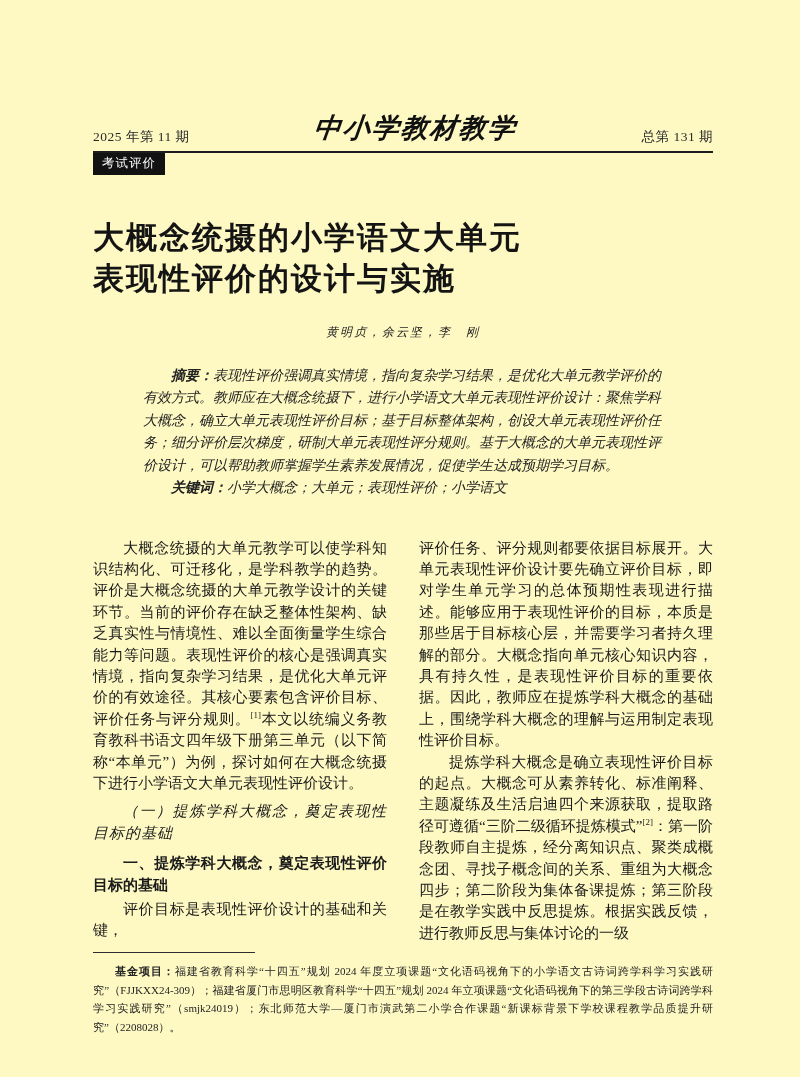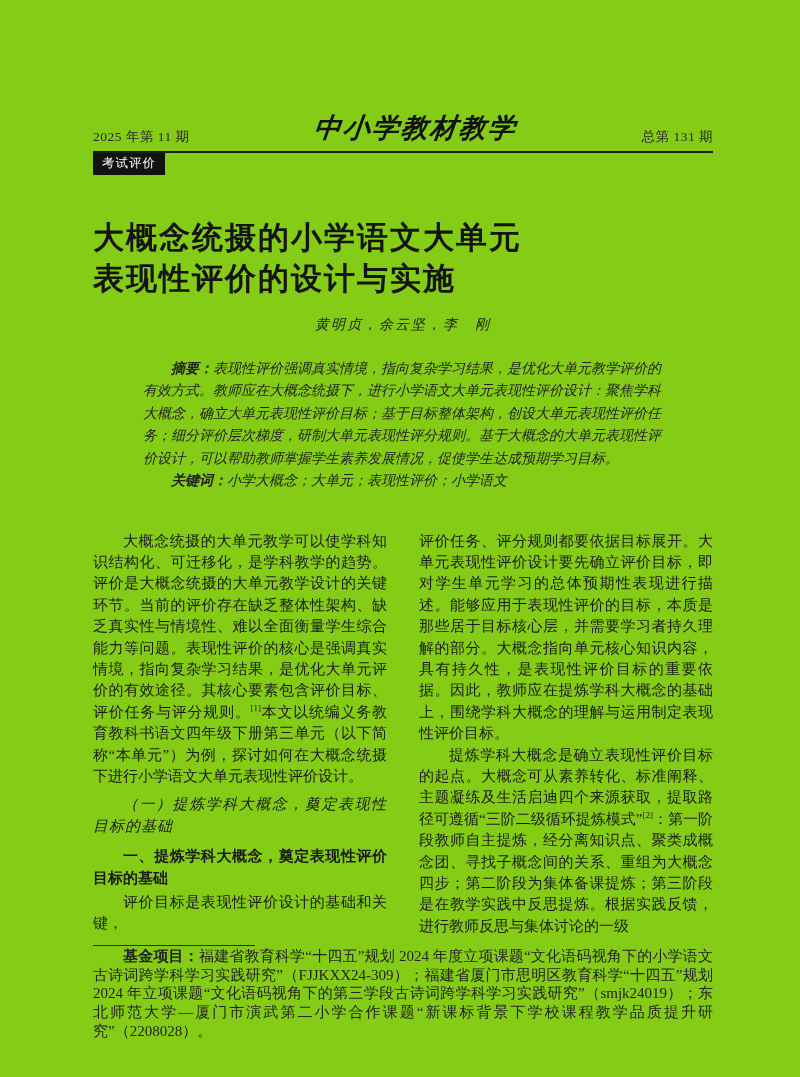--- a/index.html
+++ b/index.html
@@ -2,21 +2,21 @@
 <html><head>
 <meta charset="utf-8">
 <style>
   * { box-sizing: border-box; }
   html, body { margin: 0; padding: 0; background: #ffffff; }
   .page {
     position: relative;
     width: 800px;
     height: 1077px;
     margin: 0 auto;
-    background: #84cc16;
+    background: #fef9c3;
     color: #1b1b1b;
     font-family: "Liberation Serif", "DejaVu Serif", serif;
     overflow: hidden;
   }
   .content { padding: 0 87px 0 93px; }
 
   
   .header {
     padding-top: 110px;
     display: flex;
@@ -51,24 +51,24 @@
     text-align: left;
     font-family: "Liberation Sans", "DejaVu Sans", sans-serif;
     font-weight: 700;
     font-size: 31px;
     line-height: 41px;
     letter-spacing: 2px;
     color: #141414;
   }
   .title span { display: block; }
   .authors {
-    margin-top: 17px;
+    margin-top: 25px;
     text-align: center;
     font-style: italic;
-    font-size: 14px;
+    font-size: 12px;
     letter-spacing: 2px;
     color: #1d1d1d;
   }
 
   
   .abstract-block {
     margin: 24px 52px 0 50px;
     font-style: italic;
     font-size: 14px;
     line-height: 22.5px;
@@ -95,22 +95,22 @@
     font-family: "Liberation Sans", "DejaVu Sans", sans-serif;
     font-weight: 700;
     margin: 8px 0 4px;
   }
   .blk.subheading { font-style: italic; margin: 7px 0 3px; letter-spacing: 1px; }
   sup { font-size: 9px; vertical-align: super; line-height: 0; }
 
   
   .fn-sep { width: 162px; border-top: 1.5px solid #2e2e2e; margin-top: 8px; }
   .footnotes {
-    margin-top: 1px;
-    font-size: 15px;
+    margin-top: 9px;
+    font-size: 11px;
     line-height: 18.6px;
     text-align: justify;
     color: #232323;
   }
   .footnotes p { margin: 0; text-indent: 2em; }
 </style>
 </head>
 <body>
 
 <div class="page">

